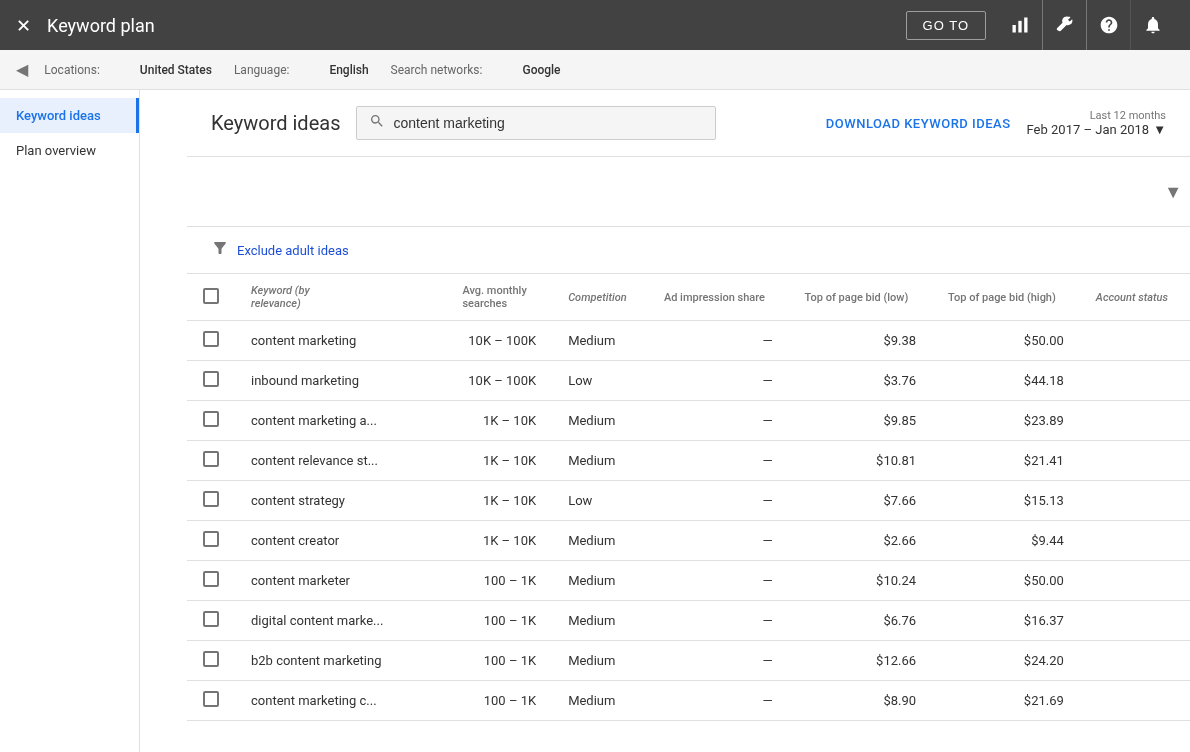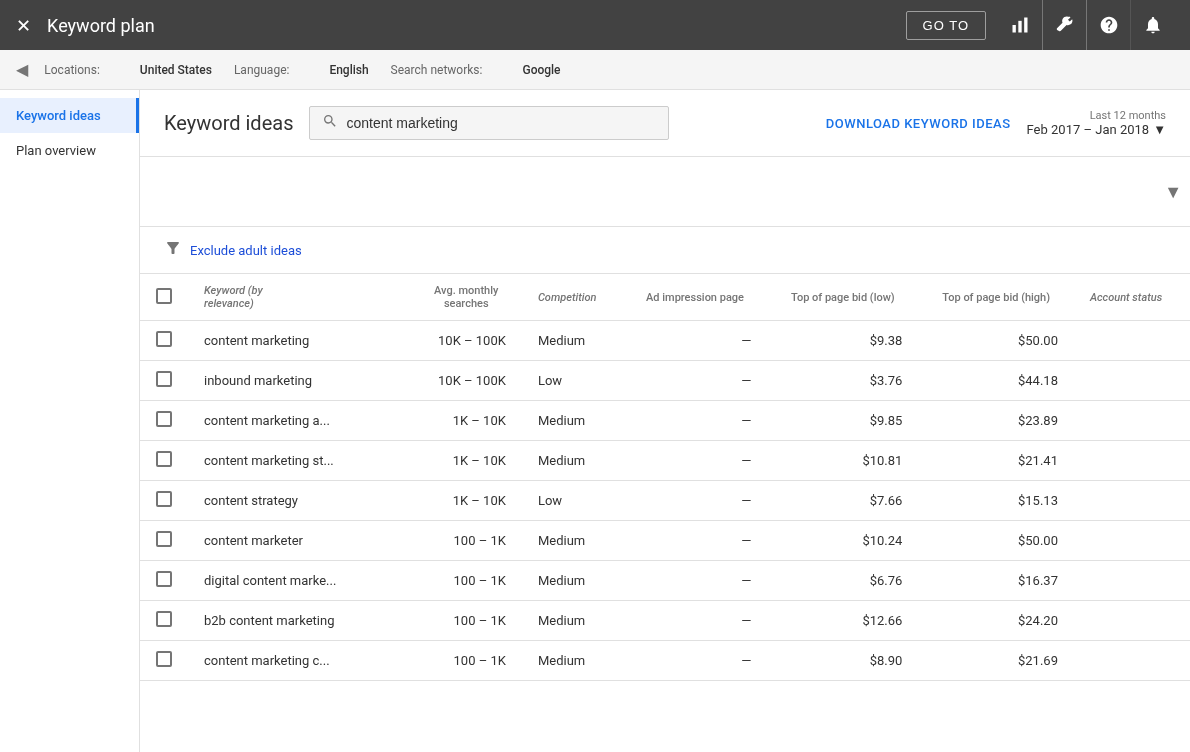--- a/index.html
+++ b/index.html
@@ -74,20 +74,21 @@
       color: #757575;
       font-size: 16px;
       margin-right: 8px;
     }
     .sub-header strong { color: #333; font-weight: 500; padding-left: 32px; }
 
     
     .layout {
       display: flex;
       height: calc(752px - 50px - 40px);
+      gap: 47px;
     }
 
     
     .sidebar {
       width: 140px;
       background: #fff;
       border-right: 1px solid #e0e0e0;
       padding-top: 8px;
       flex-shrink: 0;
     }
@@ -213,21 +214,21 @@
       cursor: pointer;
       text-decoration: none;
     }
 
     
     .kw-table {
       width: 100%;
       border-collapse: collapse;
     }
     .kw-table th {
-      text-align: center;
+      text-align: left;
       font-size: 11px;
       font-weight: 500;
       color: #757575;
       padding: 10px 16px;
       border-bottom: 1px solid #e0e0e0;
       white-space: nowrap;
     }
     .kw-table th.left { text-align: left; font-style: italic; }
     .kw-table th.check-col { width: 40px; text-align: center; }
     .kw-table td {
@@ -357,21 +358,21 @@
       <thead>
         <tr>
           <th class="check-col">
             <span class="header-checkbox"></span>
           </th>
           <th class="left col-keyword">
             <span>Keyword (by</span><br><span>relevance)</span>
           </th>
           <th class="col-avg">Avg. monthly<br>searches</th>
           <th class="left col-comp">Competition</th>
-          <th class="col-ad">Ad impression page</th>
+          <th class="col-ad">Ad impression share</th>
           <th class="col-low">Top of page bid (low)</th>
           <th class="col-high">Top of page bid (high)</th>
           <th class="left col-acct">Account status</th>
         </tr>
       </thead>
       <tbody id="table-body">
       <tr>
     <td class="check-col">
       <span class="checkbox"></span>
     </td>
@@ -404,38 +405,50 @@
     <td class="left">Medium</td>
     <td class="dash">—</td>
     <td>$9.85</td>
     <td>$23.89</td>
     <td class="left"></td>
   </tr>
           <tr>
     <td class="check-col">
       <span class="checkbox"></span>
     </td>
-    <td class="left">content marketing st...</td>
+    <td class="left">content relevance st...</td>
     <td>1K – 10K</td>
     <td class="left">Medium</td>
     <td class="dash">—</td>
     <td>$10.81</td>
     <td>$21.41</td>
     <td class="left"></td>
   </tr>
           <tr>
     <td class="check-col">
       <span class="checkbox"></span>
     </td>
     <td class="left">content strategy</td>
     <td>1K – 10K</td>
     <td class="left">Low</td>
     <td class="dash">—</td>
     <td>$7.66</td>
     <td>$15.13</td>
+    <td class="left"></td>
+  </tr>
+          <tr>
+    <td class="check-col">
+      <span class="checkbox"></span>
+    </td>
+    <td class="left">content creator</td>
+    <td>1K – 10K</td>
+    <td class="left">Medium</td>
+    <td class="dash">—</td>
+    <td>$2.66</td>
+    <td>$9.44</td>
     <td class="left"></td>
   </tr>
           <tr>
     <td class="check-col">
       <span class="checkbox"></span>
     </td>
     <td class="left">content marketer</td>
     <td>100 – 1K</td>
     <td class="left">Medium</td>
     <td class="dash">—</td>

